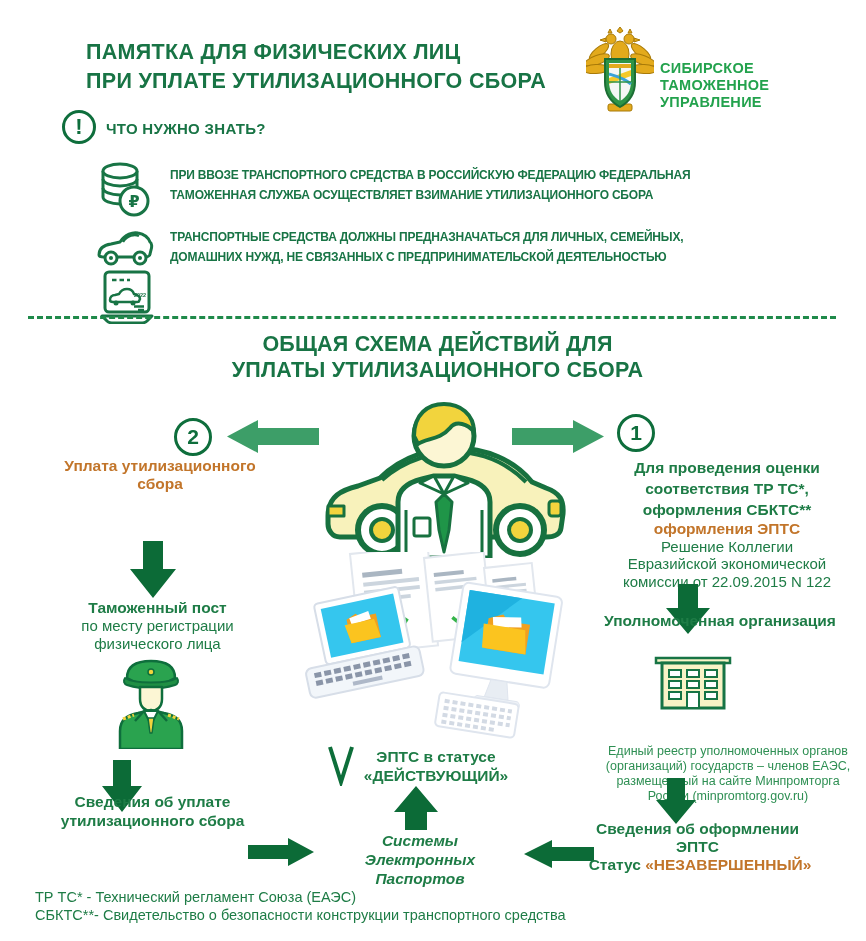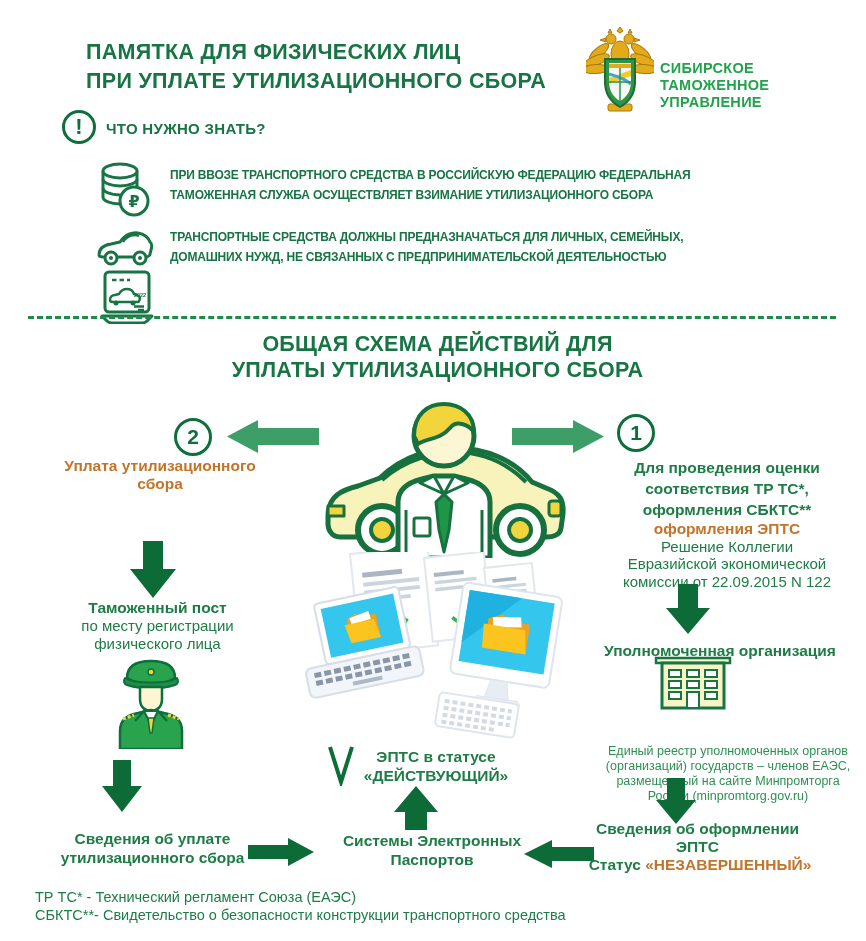--- a/index.html
+++ b/index.html
@@ -186,21 +186,21 @@
       <path d="M30 54 L21 64 M44 54 L53 64" fill="none" stroke-width="2.5"></path>
     </g>
     <line x1="9" y1="62" x2="20" y2="58" stroke="#f2d43d" stroke-width="3" stroke-dasharray="3 2"></line>
     <line x1="54" y1="58" x2="65" y2="62" stroke="#f2d43d" stroke-width="3" stroke-dasharray="3 2"></line>
   </svg>
 
   <svg class="abs" style="left:102px;top:760px;" width="40" height="52" viewBox="0 0 40 52">
     <polygon points="11,0 29,0 29,26 40,26 20,52 0,26 11,26" fill="#0c6b37"></polygon>
   </svg>
 
-  <div class="abs flow-b green ctr ml" style="left:30px;top:829px;width:245px;line-height:19px;">Сведения об уплате
+  <div class="abs flow-b green ctr ml" style="left:30px;top:792px;width:245px;line-height:19px;">Сведения об уплате
 утилизационного сбора</div>
 
   <svg class="abs" style="left:248px;top:838px;" width="66" height="28" viewBox="0 0 66 28">
     <polygon points="0,7 40,7 40,0 66,14 40,28 40,21 0,21" fill="#0c6b37"></polygon>
   </svg>
 
   <svg class="abs" style="left:288px;top:552px;" width="310" height="196" viewBox="0 0 310 196">
 
     <g transform="translate(62,2) rotate(-6)">
       <rect width="78" height="100" fill="#fff" stroke="#e2e7ee" stroke-width="2"></rect>
@@ -260,42 +260,42 @@
   <svg class="abs" style="left:327px;top:744px;" width="28" height="42" viewBox="0 0 28 42">
     <polyline points="3,3 14,38 25,3" stroke="#0d6e3a" stroke-width="4" fill="none"></polyline>
   </svg>
   <div class="abs flow-b green ctr ml" style="left:356px;top:747px;width:160px;line-height:19px;">ЭПТС в статусе
 «ДЕЙСТВУЮЩИЙ»</div>
 
   <svg class="abs" style="left:394px;top:786px;" width="44" height="44" viewBox="0 0 44 44">
     <polygon points="22,0 44,26 33,26 33,44 11,44 11,26 0,26" fill="#0c6b37"></polygon>
   </svg>
 
-  <div class="abs flow-b green ctr ml" style="left:342px;top:831px;width:180px;line-height:19px;">Системы Электронных
+  <div class="abs flow-b green ctr ml" style="left:330px;top:831px;width:180px;line-height:19px;font-style:italic;">Системы Электронных
 Паспортов</div>
 
   <svg class="abs" style="left:524px;top:840px;" width="70" height="28" viewBox="0 0 70 28">
     <polygon points="70,7 28,7 28,0 0,14 28,28 28,21 70,21" fill="#0c6b37"></polygon>
   </svg>
 
   <div class="abs ctr" style="left:597px;top:457px;width:260px;">
     <div class="flow-b green ml" style="line-height:21px;">Для проведения оценки
 соответствия ТР ТС*,
 оформления СБКТС**</div>
     <div class="flow-b orange" style="line-height:17.5px;">оформления ЭПТС</div>
     <div class="flow-r green ml" style="line-height:17.5px;">Решение Коллегии
 Евразийской экономической
 комиссии от 22.09.2015 N 122</div>
   </div>
 
   <svg class="abs" style="left:666px;top:584px;" width="44" height="50" viewBox="0 0 44 50">
     <polygon points="12,0 32,0 32,24 44,24 22,50 0,24 12,24" fill="#0c6b37"></polygon>
   </svg>
 
-  <div class="abs flow-b green ctr" style="left:575px;top:642px;width:290px;">Уполномоченная организация</div>
+  <div class="abs flow-b green ctr" style="left:575px;top:612px;width:290px;">Уполномоченная организация</div>
 
   <svg class="abs" style="left:654px;top:656px;" width="78" height="54" viewBox="0 0 78 54">
     <rect x="2" y="2" width="74" height="5" fill="#f9f3c6" stroke="#177445" stroke-width="2.5"></rect>
     <rect x="8" y="7" width="62" height="45" fill="#f9f3c6" stroke="#177445" stroke-width="3"></rect>
     <g fill="#fff" stroke="#177445" stroke-width="2">
       <rect x="15" y="14" width="12" height="7"></rect>
         <rect x="33" y="14" width="12" height="7"></rect>
         <rect x="51" y="14" width="12" height="7"></rect>
       <rect x="15" y="25" width="12" height="7"></rect>
         <rect x="33" y="25" width="12" height="7"></rect>

